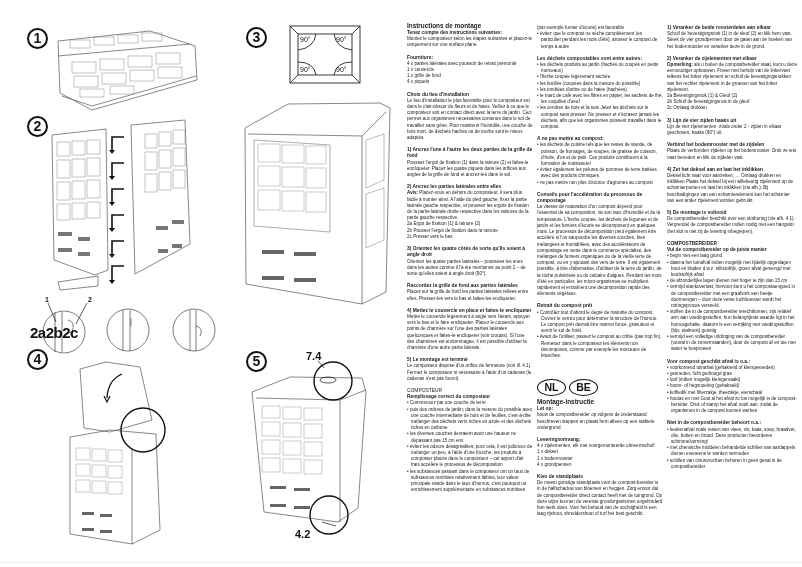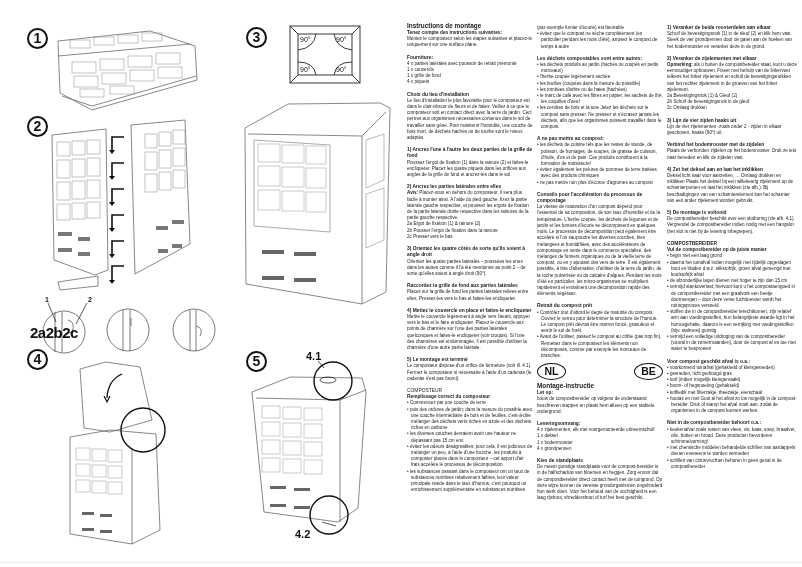--- a/index.html
+++ b/index.html
@@ -238,21 +238,21 @@
 
   <div class="label-tiny" style="left:45px;top:296px;">1</div>
   <div class="label-tiny" style="left:88px;top:296px;">2</div>
   <div class="label-big" style="left:30px;top:324px;">2a2b2c</div>
 
   <div class="label-bold" style="left:300px;top:36px;font-size:7px;font-weight:normal;">90°</div>
   <div class="label-bold" style="left:336px;top:36px;font-size:7px;font-weight:normal;">90°</div>
   <div class="label-bold" style="left:300px;top:66px;font-size:7px;font-weight:normal;">90°</div>
   <div class="label-bold" style="left:336px;top:66px;font-size:7px;font-weight:normal;">90°</div>
 
-  <div class="label-bold" style="left:306px;top:350px;">4.1</div>
+  <div class="label-bold" style="left:306px;top:350px;">7.4</div>
   <div class="label-bold" style="left:295px;top:528px;">4.2</div>
 </div>
 
 <div class="col col1">
   <p class="title">Instructions de montage</p>
   <p class="sh">Tenez compte des instructions suivantes:</p>
   <p>Montez le composteur selon les étapes suivantes et placez-le uniquement sur une surface plane.</p>
 
   <p class="h">Fourniture:</p>
   <p>4 x parties latérales avec poussoir de retrait prémonté</p>
@@ -310,21 +310,21 @@
   <p class="li">évitez également les pelures de pommes de terre traitées avec des produits chimiques</p>
   <p class="li">ne pas mettre non plus d'écorce d'agrumes au compost</p>
 
   <p class="h">Conseils pour l'accélération du processus de compostage</p>
   <p>La vitesse de maturation d'un compost dépend pour l'essentiel de sa composition, de son taux d'humidité et de la température. L'herbe coupée, les déchets de légumes et de jardin et les fumiers d'écurie se décomposent en quelques mois. Le processus de décomposition peut également être accéléré si l'on saupoudre les diverses couches, bien mélangées et humidifiées, avec des accélérateurs de compostage en vente dans le commerce spécialisé, des mélanges de fumiers organiques ou de la vieille terre de compost, ou en y ajoutant des vers de terre. Il est également possible, à titre d'alternative, d'utiliser de la terre du jardin, de la roche pulvérisée ou du calcaire d'algues. Pendant les mois d'été en particulier, les micro-organismes se multiplient rapidement et entraînent une décomposition rapide des éléments végétaux.</p>
 
   <p class="h">Retrait du compost prêt</p>
   <p class="li">Contrôlez tout d'abord le degré de maturité du compost. Ouvrez le verrou pour déterminer la structure de l'humus. Le compost prêt devrait être marron foncé, granuleux et sentir le sol de forêt.</p>
   <p class="li">Avant de l'utiliser, passez le compost au crible (pas trop fin). Remettez dans le composteur les éléments non décomposés, comme par exemple les morceaux de branches.</p>
 
-  <div class="flags" style="margin-top:4px;justify-content:space-between;">
+  <div class="flags" style="margin-top:20px;">
     <div class="flag">NL</div>
     <div class="flag">BE</div>
   </div>
   <p class="title">Montage-instructie</p>
   <p class="sh">Let op:</p>
   <p>bouw de compostbereider op volgens de onderstaand beschreven stappen en plaats hem alleen op een stabiele ondergrond.</p>
 
   <p class="h">Leveringsomvang:</p>
   <p>4 x zijelementen, elk met voorgemonteerde uitneemschuif</p>
   <p>1 x deksel</p>

